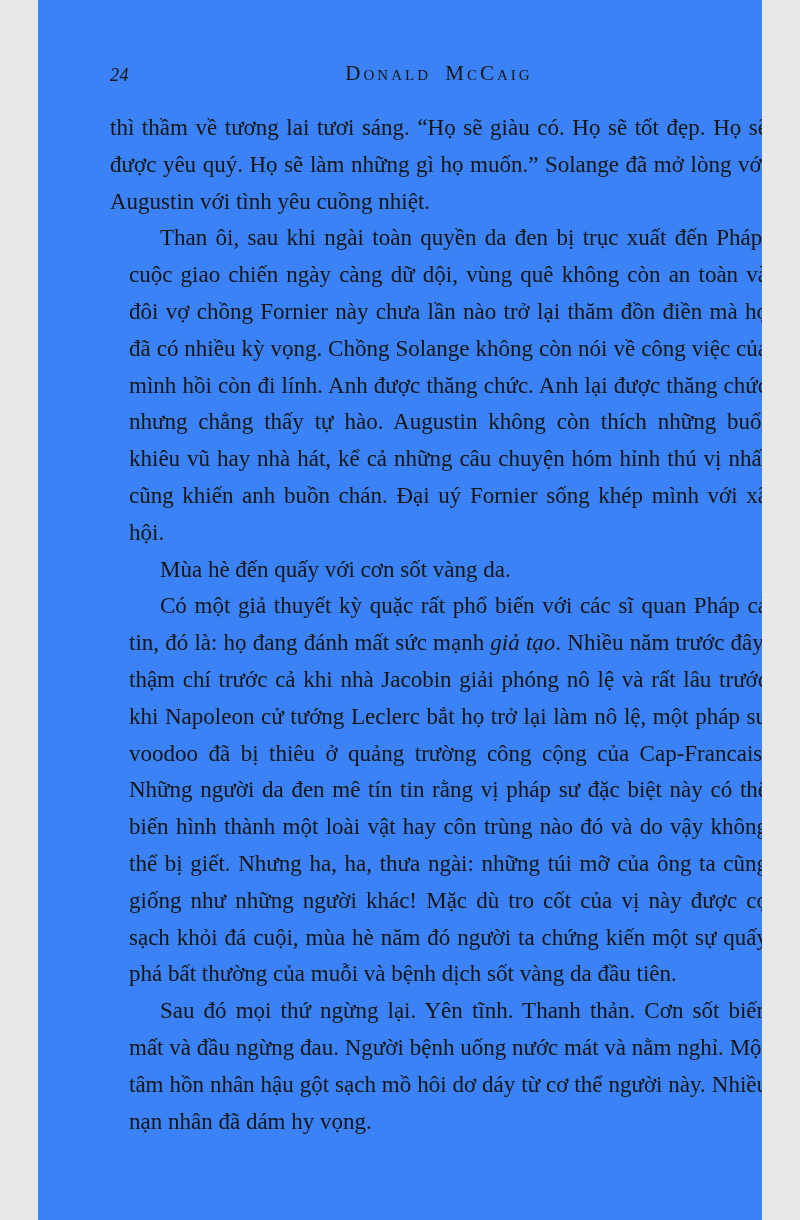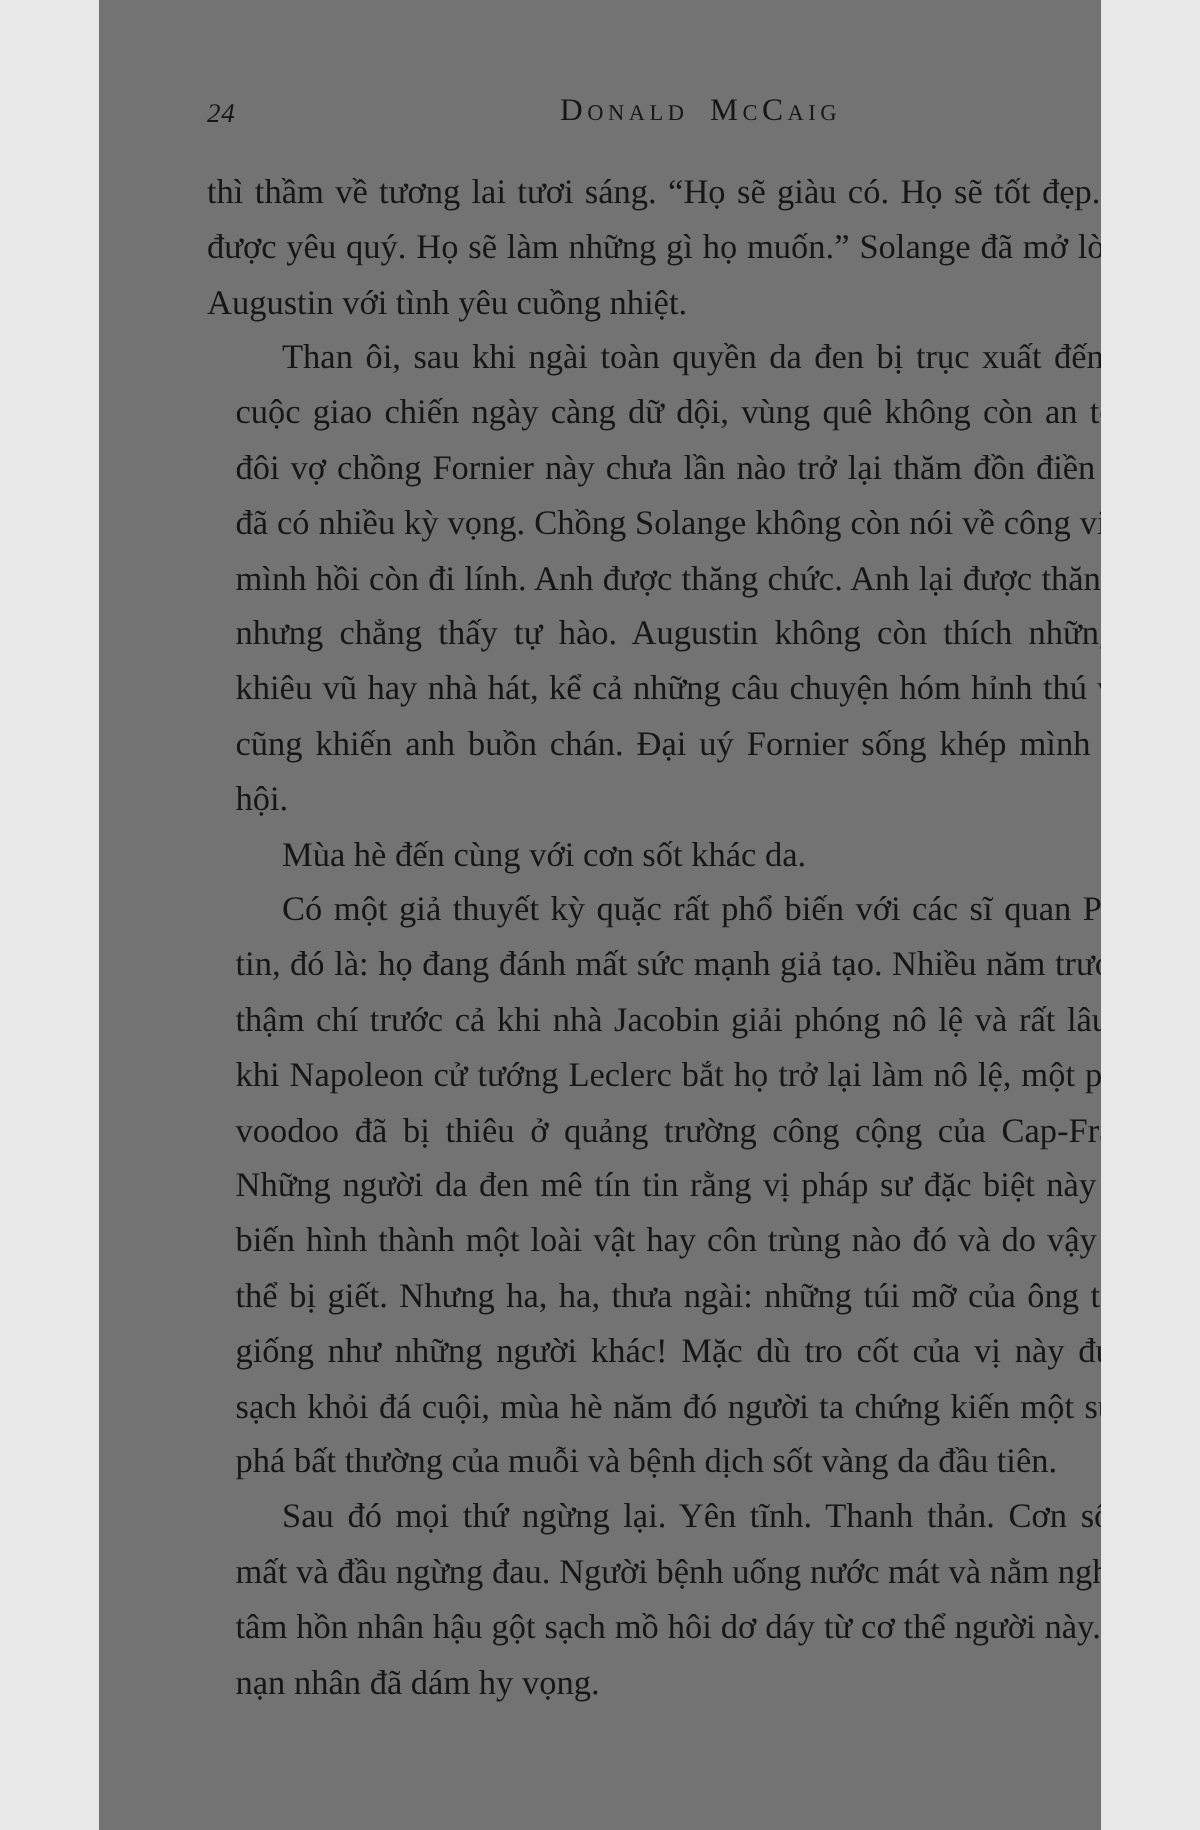--- a/index.html
+++ b/index.html
@@ -2,24 +2,24 @@
 <html><head>
 <meta charset="utf-8">
 <style>
   html, body {
     margin: 0;
     padding: 0;
     background: #e8e8e8;
   }
   .page {
     position: relative;
-    width: 668px;
+    width: 724px;
     height: 1220px;
     margin: 0 auto;
-    background: #737373;
+    background: #3b82f6;
     color: #161616;
     font-family: "Liberation Serif", "DejaVu Serif", serif;
     overflow: hidden;
     box-sizing: border-box;
   }
   .running-head {
     position: absolute;
     top: 56px;
     left: 72px;
     width: 658px;
@@ -55,30 +55,31 @@
   }
   .body-text p {
     margin: 0;
     padding: 0;
   }
   .body-text p.indent {
     text-indent: 31px;
     margin-left: 19px;
   }
   .body-text .italic {
+    font-style: italic;
   }
 </style>
 </head>
 <body>
 
 <div class="page">
   <div class="running-head">
     <span class="page-num">24</span>
     <span class="running-title">Donald McCaig</span>
   </div>
   <div class="body-text" id="body-text">
       <p><span>thì thầm về tương lai tươi sáng. “Họ sẽ giàu có. Họ sẽ tốt đẹp. Họ sẽ được yêu quý. Họ sẽ làm những gì họ muốn.” Solange đã mở lòng với Augustin với tình yêu cuồng nhiệt.</span></p>
       <p class="indent"><span>Than ôi, sau khi ngài toàn quyền da đen bị trục xuất đến Pháp, cuộc giao chiến ngày càng dữ dội, vùng quê không còn an toàn và đôi vợ chồng Fornier này chưa lần nào trở lại thăm đồn điền mà họ đã có nhiều kỳ vọng. Chồng Solange không còn nói về công việc của mình hồi còn đi lính. Anh được thăng chức. Anh lại được thăng chức nhưng chẳng thấy tự hào. Augustin không còn thích những buổi khiêu vũ hay nhà hát, kể cả những câu chuyện hóm hỉnh thú vị nhất cũng khiến anh buồn chán. Đại uý Fornier sống khép mình với xã hội.</span></p>
-      <p class="indent"><span>Mùa hè đến cùng với cơn sốt khác da.</span></p>
+      <p class="indent"><span>Mùa hè đến quấy với cơn sốt vàng da.</span></p>
       <p class="indent"><span>Có một giả thuyết kỳ quặc rất phổ biến với các sĩ quan Pháp cả tin, đó là: họ đang đánh mất sức mạnh </span><span class="italic">giả tạo</span><span>. Nhiều năm trước đây, thậm chí trước cả khi nhà Jacobin giải phóng nô lệ và rất lâu trước khi Napoleon cử tướng Leclerc bắt họ trở lại làm nô lệ, một pháp sư voodoo đã bị thiêu ở quảng trường công cộng của Cap-Francais. Những người da đen mê tín tin rằng vị pháp sư đặc biệt này có thể biến hình thành một loài vật hay côn trùng nào đó và do vậy không thể bị giết. Nhưng ha, ha, thưa ngài: những túi mỡ của ông ta cũng giống như những người khác! Mặc dù tro cốt của vị này được cọ sạch khỏi đá cuội, mùa hè năm đó người ta chứng kiến một sự quấy phá bất thường của muỗi và bệnh dịch sốt vàng da đầu tiên.</span></p>
       <p class="indent"><span>Sau đó mọi thứ ngừng lại. Yên tĩnh. Thanh thản. Cơn sốt biến mất và đầu ngừng đau. Người bệnh uống nước mát và nằm nghỉ. Một tâm hồn nhân hậu gột sạch mồ hôi dơ dáy từ cơ thể người này. Nhiều nạn nhân đã dám hy vọng.</span></p>
     </div>
 </div>
 
 </body></html>

